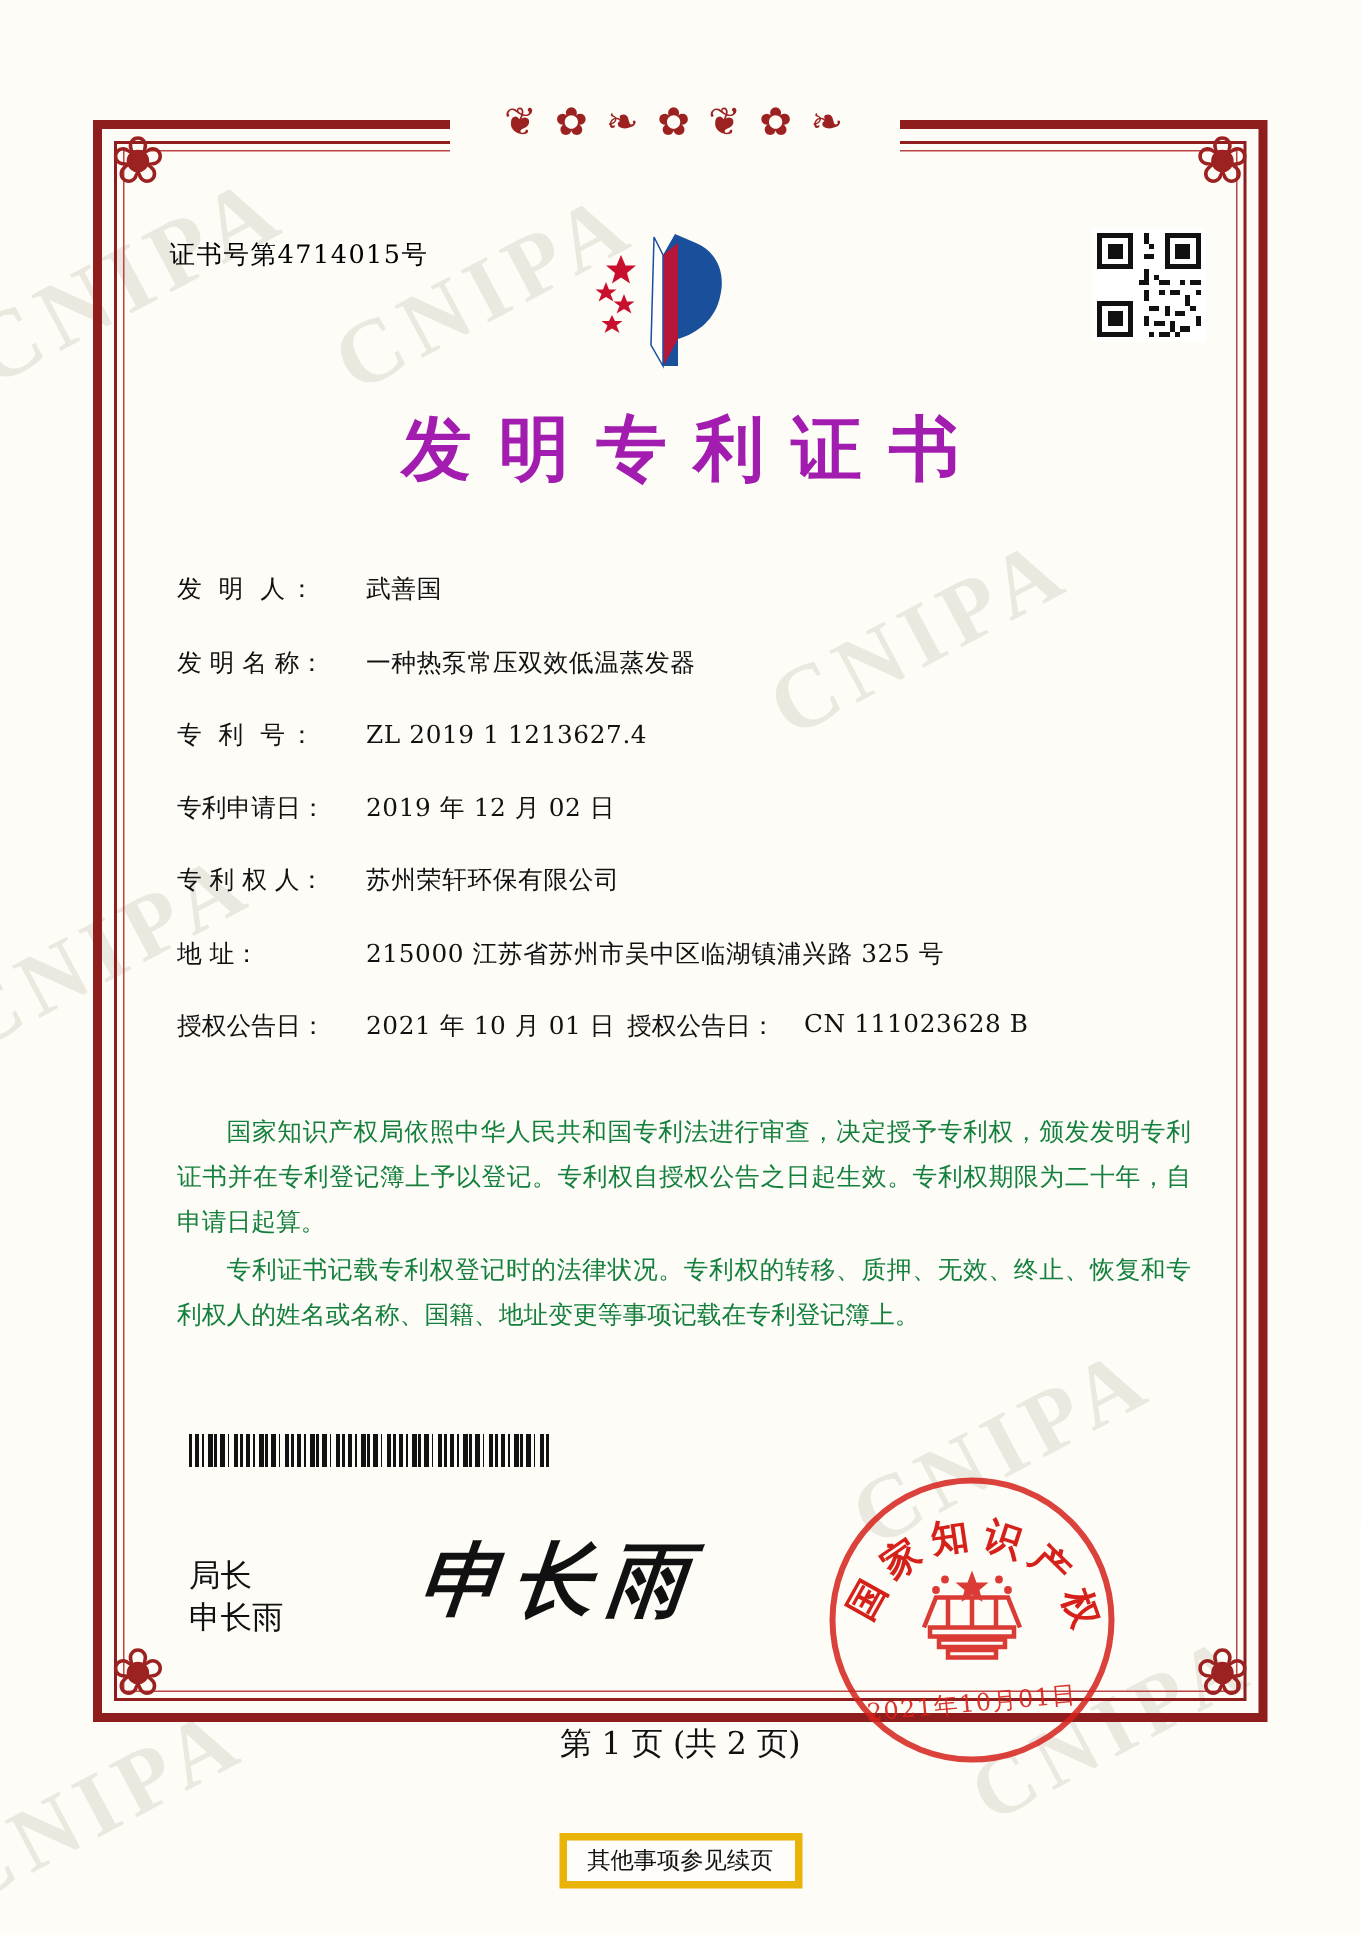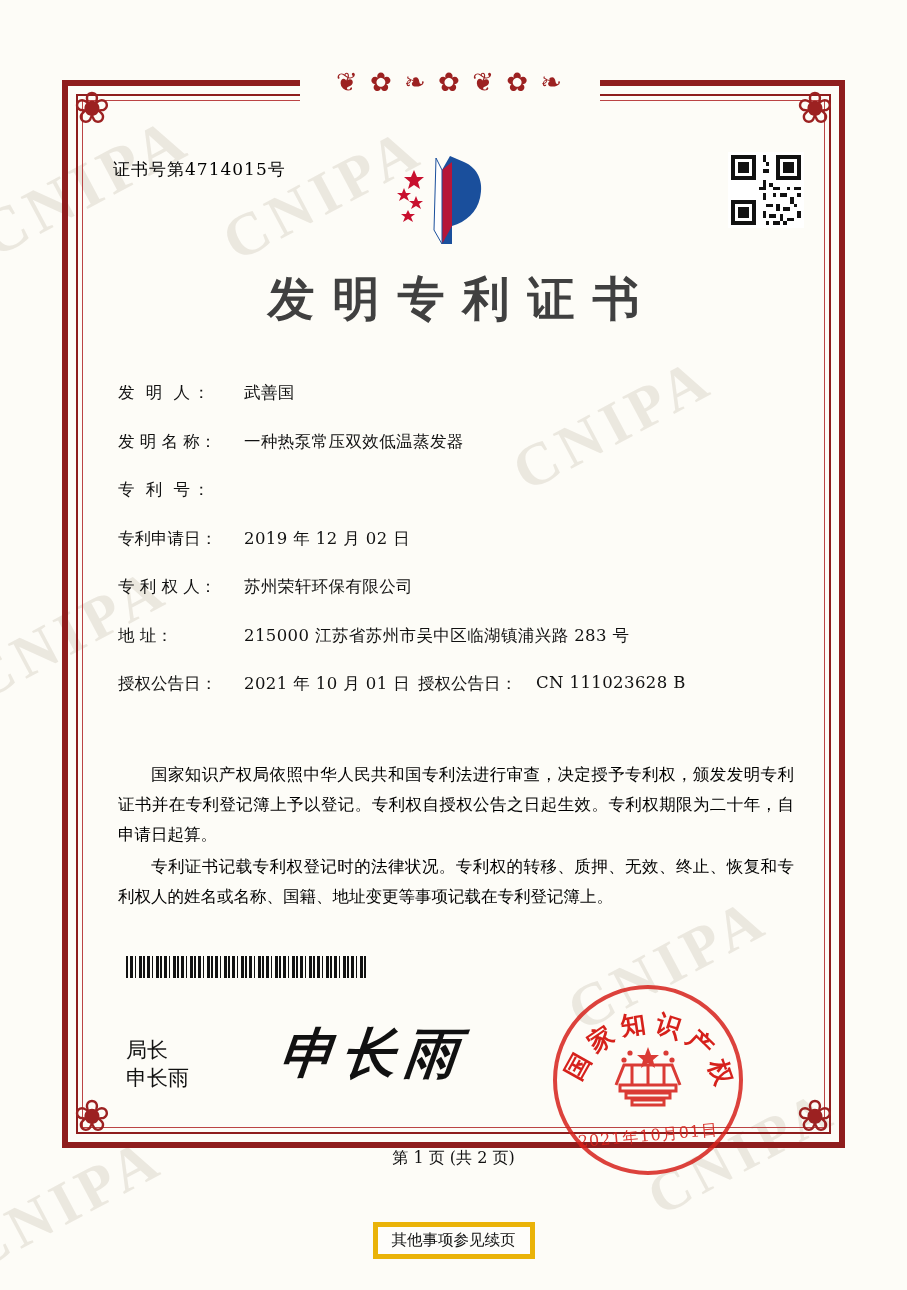--- a/index.html
+++ b/index.html
@@ -118,21 +118,21 @@
     background: #fff;
   }
   .qr svg { display: block; }
 
   .title {
     position: absolute;
     left: 0; right: 0; top: 268px;
     text-align: center;
     font-size: 47px;
     font-weight: bold;
-    color: #404040;
+    color: #a21caf;
     letter-spacing: 18px;
     text-indent: 18px;
     font-family: "DejaVu Serif", "Liberation Serif", serif;
   }
 
   
   .fields {
     position: absolute;
     left: 118px;
     top: 382px;
@@ -164,23 +164,22 @@
   .dual .seg2 { flex: 1; display: flex; }
 
   
   .paras {
     position: absolute;
     left: 118px;
     top: 740px;
     width: 676px;
     font-size: 16.5px;
     line-height: 30px;
-    color: #000000;
+    color: #15803d;
     text-align: justify;
-    margin-top: 20px;
   }
   .paras p {
     margin: 0 0 2px 0;
     text-indent: 33px;
   }
 
   
   .barcode {
     position: absolute;
     left: 126px; top: 956px;
@@ -246,21 +245,21 @@
     letter-spacing: 1px;
     transform: rotate(-5deg);
     opacity: 0.9;
   }
 
   
   .page-num {
     position: absolute;
     left: 0; right: 0; top: 1148px;
     text-align: center;
-    font-size: 16px;
+    font-size: 21px;
     color: #111;
   }
   .footnote {
     position: absolute;
     left: 0; right: 0; top: 1222px;
     text-align: center;
   }
   .footnote span {
     display: inline-block;
     border: 5px solid #eab308;
@@ -365,32 +364,33 @@
     <div class="frow">
       <div class="flabel sp2">发 明 人：</div>
       <div class="fvalue">武善国</div>
     </div>
     <div class="frow">
       <div class="flabel">发 明 名 称：</div>
       <div class="fvalue">一种热泵常压双效低温蒸发器</div>
     </div>
     <div class="frow">
       <div class="flabel sp2">专 利 号：</div>
+      <div class="fvalue">ZL 2019 1 1213627.4</div>
     </div>
     <div class="frow">
       <div class="flabel">专利申请日：</div>
       <div class="fvalue">2019 年 12 月 02 日</div>
     </div>
     <div class="frow">
       <div class="flabel">专 利 权 人：</div>
       <div class="fvalue">苏州荣轩环保有限公司</div>
     </div>
     <div class="frow">
       <div class="flabel">地        址：</div>
-      <div class="fvalue">215000 江苏省苏州市吴中区临湖镇浦兴路 283 号</div>
+      <div class="fvalue">215000 江苏省苏州市吴中区临湖镇浦兴路 325 号</div>
     </div>
     <div class="frow dual">
       <div class="seg1">
         <div class="flabel">授权公告日：</div>
         <div class="fvalue">2021 年 10 月 01 日</div>
       </div>
       <div class="seg2">
         <div class="seg2-label">授权公告日：</div>
         <div class="fvalue">CN 111023628 B</div>
       </div>

